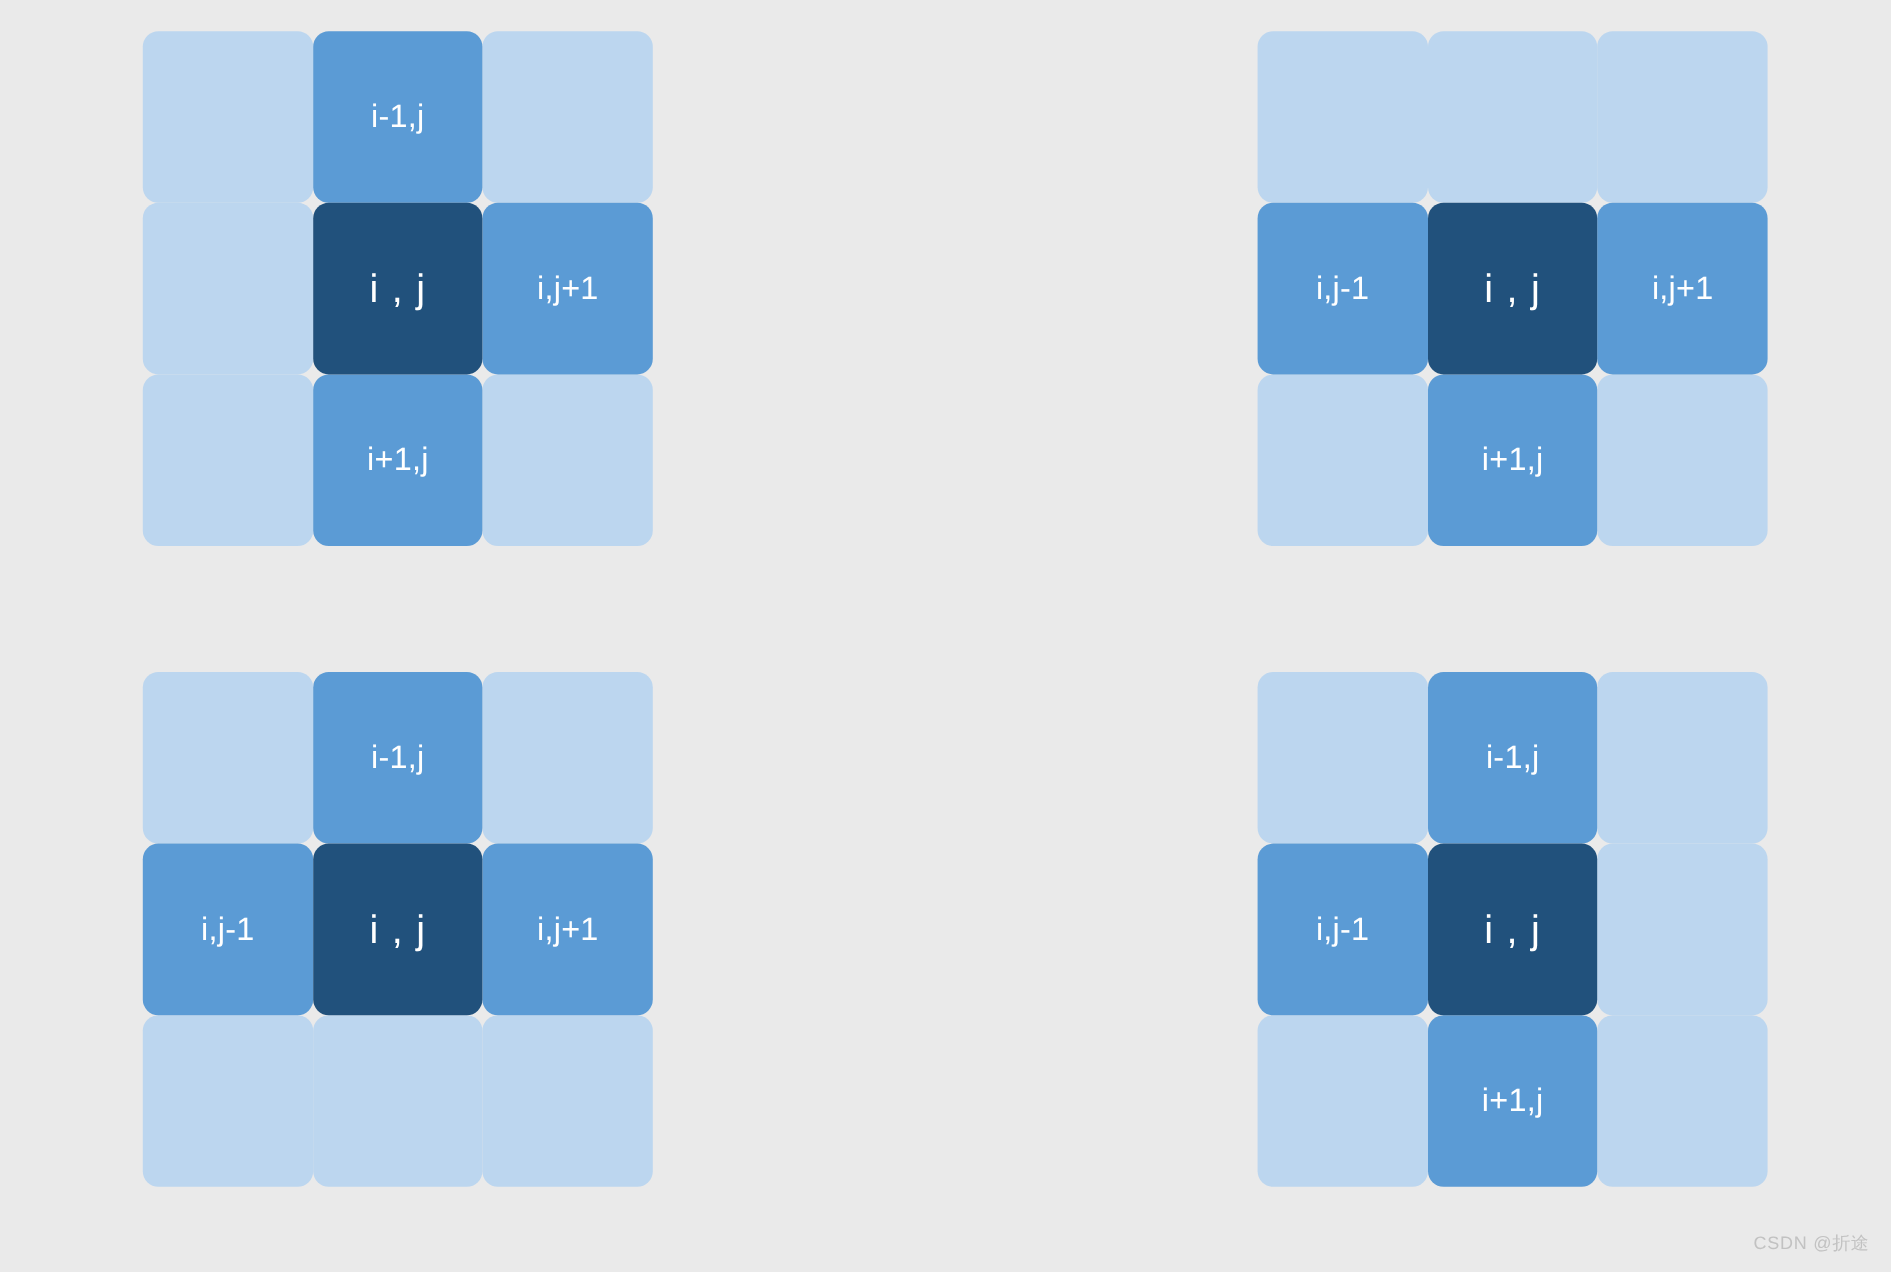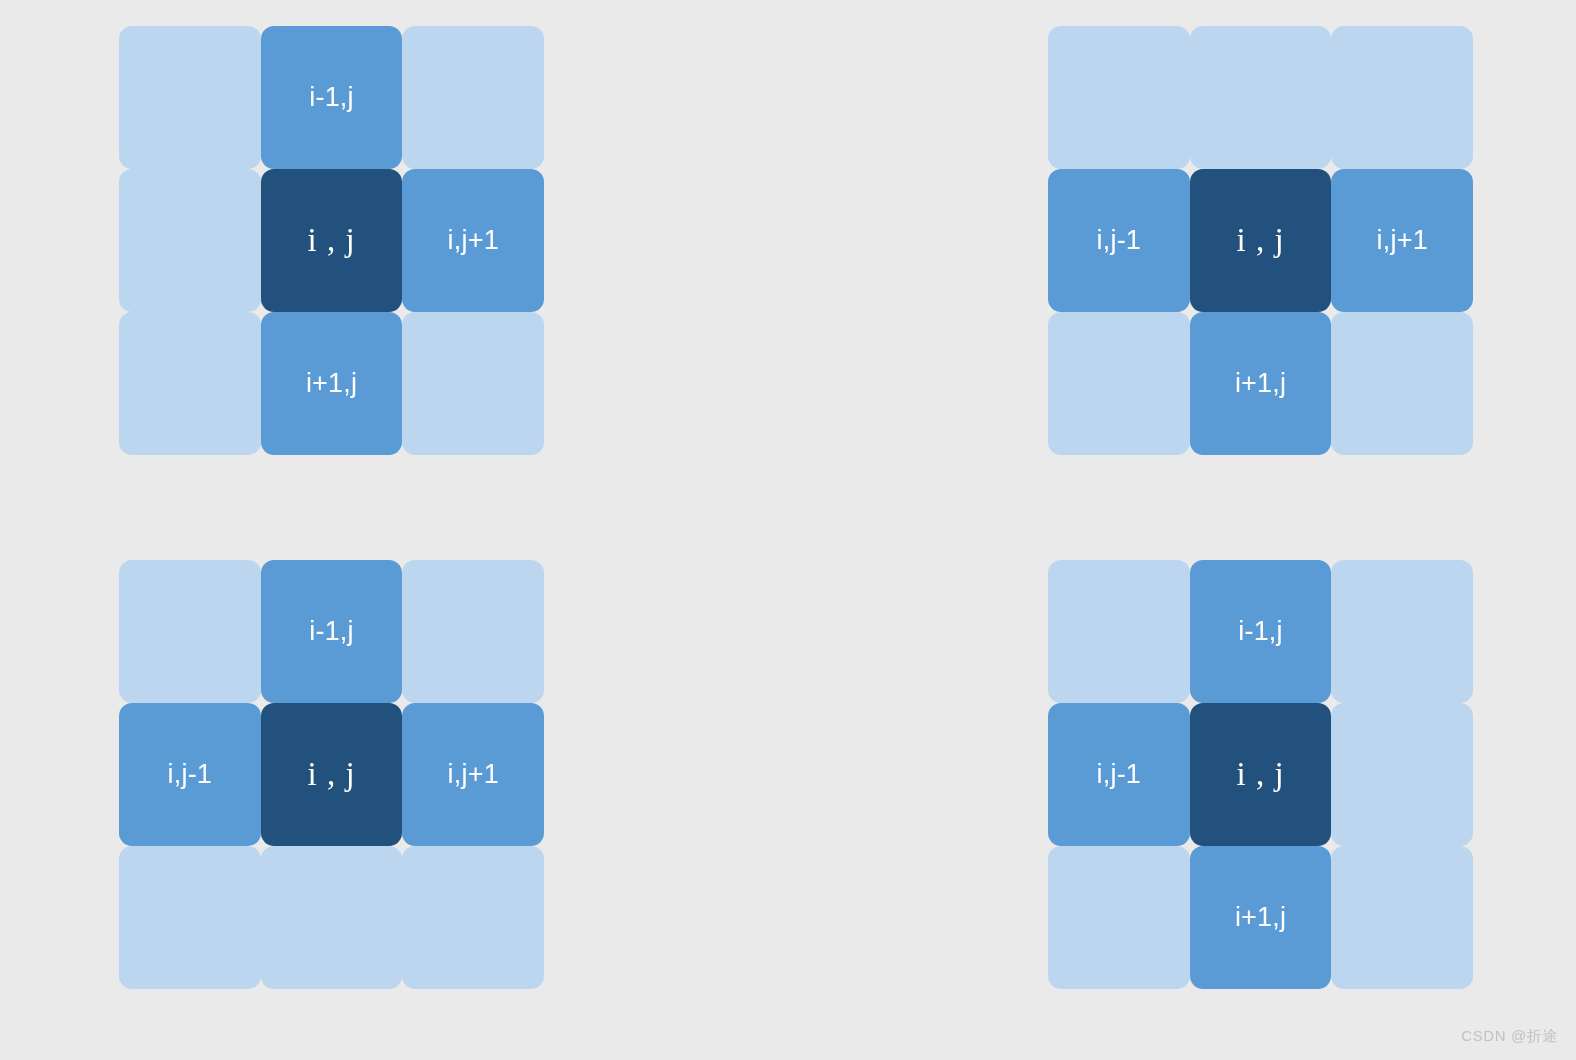--- a/index.html
+++ b/index.html
@@ -63,21 +63,20 @@
   .cell-label {
     font-size: 27px;
     font-weight: 400;
     letter-spacing: 0.2px;
     white-space: nowrap;
   }
 
   .cell.is-center .cell-label {
     font-size: 33px;
     letter-spacing: 1px;
-    font-family: Liberation Serif, serif;
   }
 
   .watermark {
     position: absolute;
     right: 18px;
     bottom: 14px;
     font-size: 15px;
     color: #c2c2c2;
     letter-spacing: 0.6px;
     white-space: nowrap;

